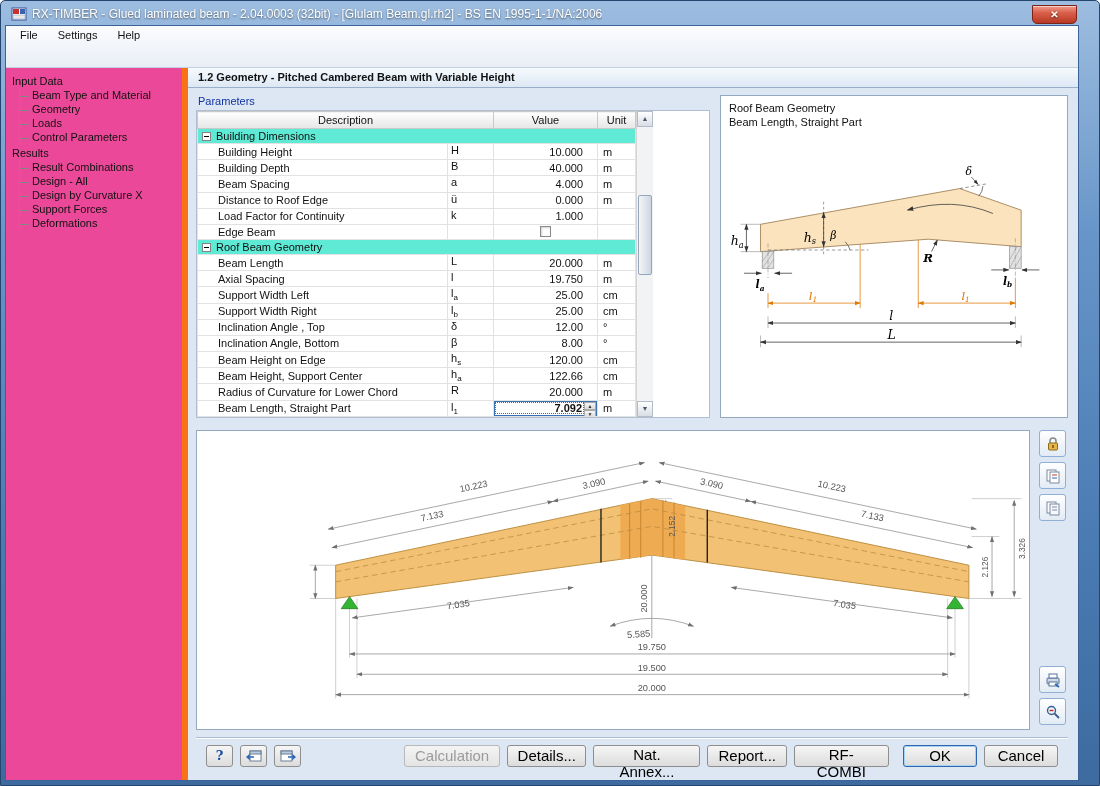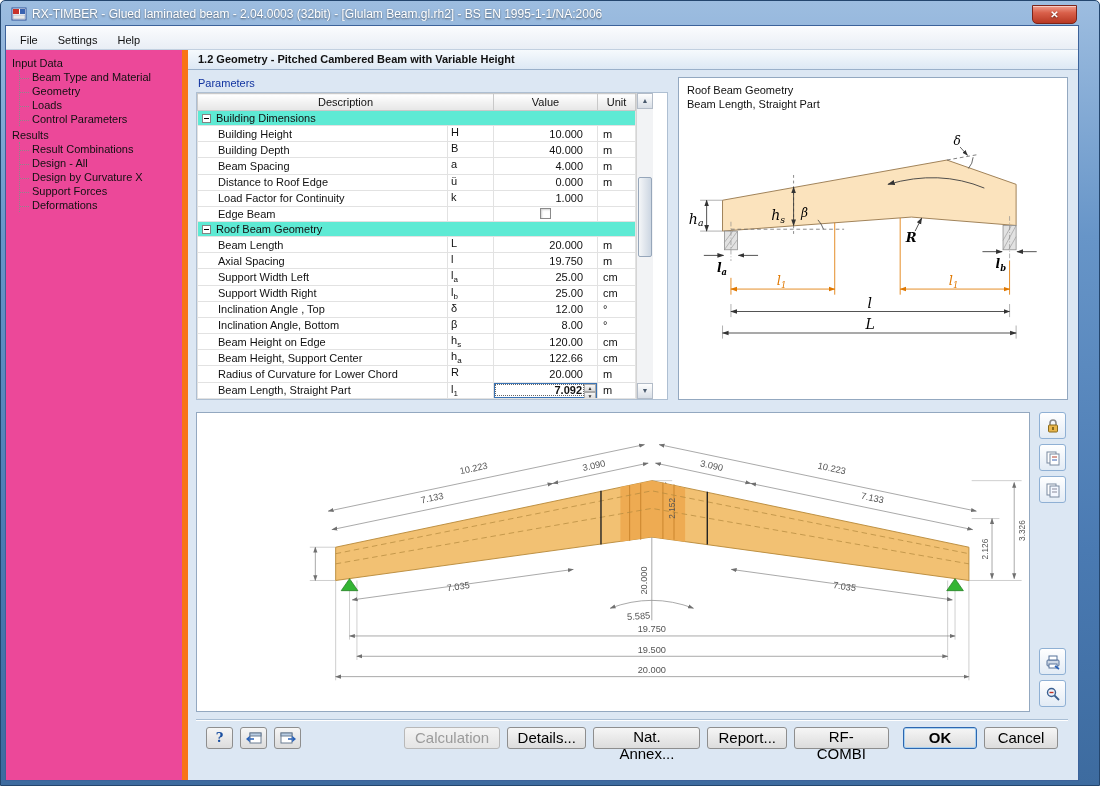--- a/index.html
+++ b/index.html
@@ -2,34 +2,34 @@
 <html><head>
 <meta charset="utf-8">
 <style>
   * { box-sizing: border-box; }
   html,body { margin:0; padding:0; width:1100px; height:786px; font-family:"Liberation Sans",sans-serif; font-size:11px; color:#111; }
   .window { position:absolute; inset:0; background:linear-gradient(#9dbde0,#6795c8 30%,#4a7ab2 70%,#3d6b9f); border:1px solid #24466e; border-radius:5px 5px 0 0; padding:0 20px 4px 4px; display:flex; flex-direction:column; }
   .titlebar { height:24px; display:flex; align-items:center; gap:5px; padding:2px 2px 0 6px; color:#fff; text-shadow:0 1px 2px rgba(0,0,0,.55); }
   .title-text { flex:0 1 auto; white-space:nowrap; overflow:hidden; font-size:12px; }
   .close-btn { margin-left:auto; width:45px; height:19px; background:linear-gradient(#f09d8d,#d9604a 40%,#b83823); border:1px solid #7c241a; border-radius:0 0 5px 5px; color:#fff; font-weight:bold; font-size:10px; text-align:center; line-height:17px; cursor:pointer; box-shadow:inset 0 1px 0 rgba(255,255,255,.5); }
   .inner { flex:1; background:#dce7f3; border:1px solid #3c629a; display:flex; flex-direction:column; overflow:hidden; }
-  .menubar { height:24px; background:linear-gradient(#fbfcfe,#e9eef5); border-bottom:1px solid #c2d0e0; display:flex; align-items:flex-end; padding-left:4px; }
+  .menubar { height:42px; background:linear-gradient(#fbfcfe,#e9eef5); border-bottom:1px solid #c2d0e0; display:flex; align-items:flex-start; padding-left:4px; }
   .menu-item { padding:3px 10px; cursor:default; }
   .content { flex:1; display:flex; min-height:0; }
   
   .sidebar { width:182px; background:#ec4899; border-right:6px solid #f97316; padding:6px 0 0 6px; overflow:hidden; }
   .tree-root { padding:1px 0; }
   .tree-children { margin-left:7px; border-left:1px dotted #8a8a8a; margin-bottom:2px; }
   .tree-item { position:relative; padding:1px 2px 1px 12px; cursor:default; white-space:nowrap; }
   .tree-item::before { content:""; position:absolute; left:0; top:8px; width:9px; border-top:1px dotted #8a8a8a; }
   
   .main { flex:1; display:flex; flex-direction:column; padding:0 10px 0 8px; min-width:0; }
   .section-header { height:20px; line-height:19px; font-weight:bold; background:linear-gradient(#f6fafd,#dde8f4); border-bottom:1px solid #9ab0ca; margin:0 -10px 0 -8px; padding-left:10px; white-space:nowrap; }
   .upper { display:flex; margin-top:7px; align-items:stretch; }
-  .params-area { width:472px; flex:none; }
+  .params-area { width:514px; flex:none; }
   .group-label { color:#1133a0; margin:0 0 3px 2px; }
   .params-box { height:308px; border:1px solid #aebfd2; background:#fff; display:flex; overflow:hidden; }
   table.params { border-collapse:collapse; table-layout:fixed; width:438px; flex:none; }
   .params th { height:17px; background:linear-gradient(#ffffff,#e6e6e6); border:1px solid #c9c9c9; font-weight:normal; padding:0;margin-left:21px; }
   .params td { height:15px; border:1px solid #e2e2e2; padding:0 3px; white-space:nowrap; overflow:hidden; font-size:11px; }
   .c-desc { padding-left:20px !important; }
   .c-sym sub { font-size:8px; }
   .c-val { text-align:right; padding-right:14px !important; }
   .c-unit { padding-left:5px !important; }
   tr.group td { background:#5eead4; padding-left:4px !important; }
@@ -53,21 +53,21 @@
   
   .lower { display:flex; margin-top:12px; }
   .drawing-panel { flex:1; height:300px; background:#fff; border:1px solid #93a8c0; overflow:hidden; }
   .side-buttons { width:38px; display:flex; flex-direction:column; align-items:center; padding-left:7px; }
   .tool-btn { width:27px; height:27px; border:1px solid #8fb0d4; border-radius:3px; background:linear-gradient(#ffffff,#e2ebf5); margin-bottom:5px; display:flex; align-items:center; justify-content:center; cursor:pointer; }
   .tb-spacer { flex:1; }
   
   .footer { height:36px; display:flex; align-items:center; gap:7px; border-top:1px solid #a9bed4; box-shadow:inset 0 1px 0 #fff; padding:0 10px; margin-top:7px; }
   .btn { height:22px; min-width:74px; padding:0 10px; background:linear-gradient(#f6f6f6,#dcdcdc); border:1px solid #8e8e8e; border-radius:3px; font-size:15px; cursor:pointer; }
   .btn.disabled { color:#9b9b9b; border-color:#b8b8b8; background:linear-gradient(#f4f4f4,#e4e4e4); cursor:default; }
-  .btn.default { border-color:#2d67b0; box-shadow:inset 0 0 0 1px #a8d0f0;font-weight:bold; }
+  .btn.default { border-color:#2d67b0; box-shadow:inset 0 0 0 1px #a8d0f0; }
   .icon-btn { width:27px; min-width:27px; height:22px; padding:0; display:flex; align-items:center; justify-content:center; background:linear-gradient(#f6f6f6,#dcdcdc); border:1px solid #8e8e8e; border-radius:3px; cursor:pointer; }
   .help-glyph { color:#1a4fa0; font-weight:bold; font-size:13px; font-family:"DejaVu Serif",serif; }
   .gap-left { margin-left:96px; }
   .footer-spacer { flex:1; }
   svg text { font-family:"Liberation Sans",sans-serif; }
   .mathlbl { font-family:"DejaVu Serif",serif; font-style:italic; }
 </style>
 </head>
 <body>
 

